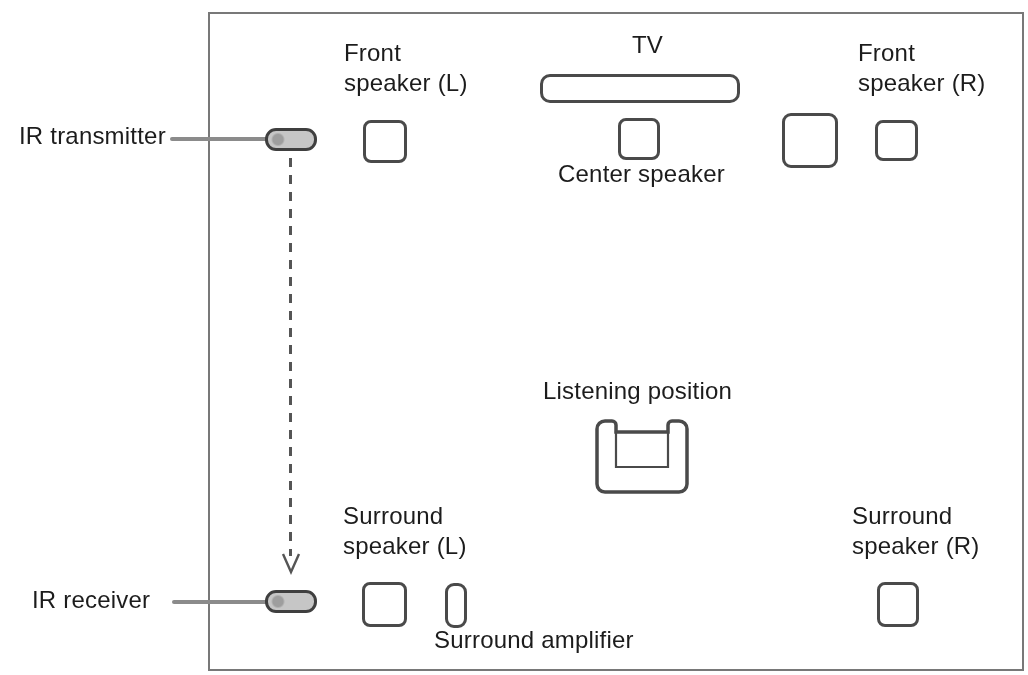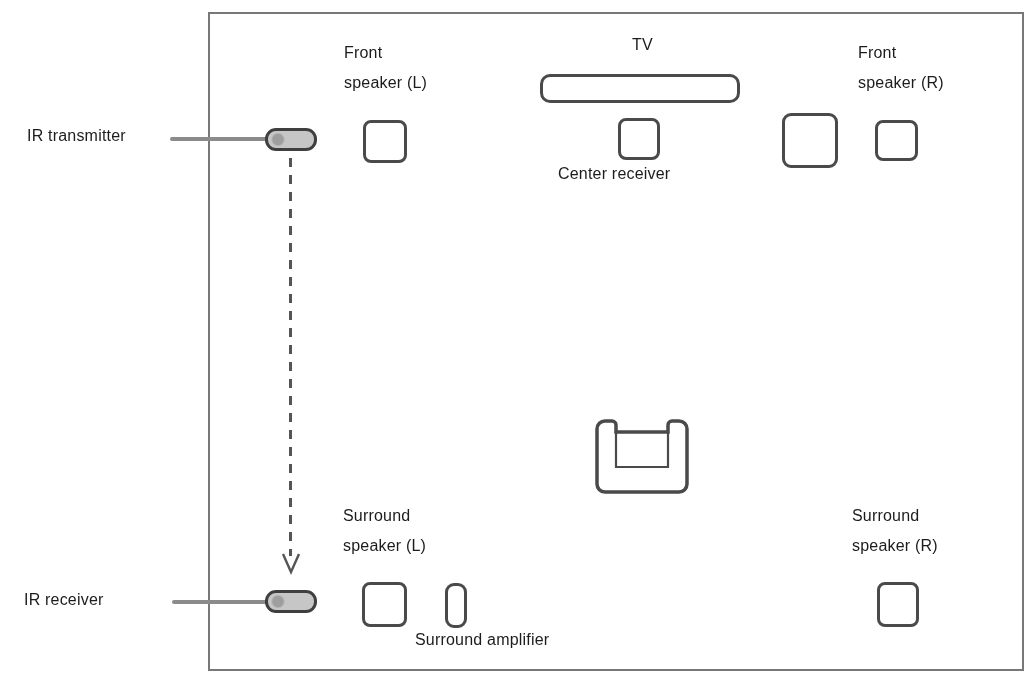--- a/index.html
+++ b/index.html
@@ -5,21 +5,21 @@
   html,body{margin:0;padding:0;background:#ffffff;}
   .canvas{
     position:relative;width:1028px;height:675px;background:#ffffff;overflow:hidden;
     font-family:"Liberation Sans","DejaVu Sans",sans-serif;
   }
   .room{
     position:absolute;left:208px;top:12px;width:816px;height:659px;
     border:2.5px solid #787878;box-sizing:border-box;background:#ffffff;
   }
   .lbl{
-    position:absolute;font-size:16px;line-height:30px;color:#1c1c1c;
+    position:absolute;font-size:24px;line-height:30px;color:#1c1c1c;
     white-space:pre-line;letter-spacing:0.2px;
   }
   .leader{
     position:absolute;height:4px;background:#8b8b8b;border-radius:2px;z-index:3;
   }
   .pill{
     position:absolute;width:52px;height:23px;border:3px solid #3f3f3f;border-radius:11px;
     box-sizing:border-box;z-index:4;
     background:radial-gradient(circle at 10px 50%, #9e9e9e 0 5px, #c6c6c6 7px);
   }
@@ -38,58 +38,59 @@
   .arrowhead{position:absolute;left:280px;top:551px;z-index:2;}
   .chair{position:absolute;left:595px;top:419px;}
 </style>
 </head>
 <body>
 
 <div class="canvas">
 
   <div class="room"></div>
 
-  <div class="lbl" style="left:27px;top:121px">IR transmitter</div>
+  <div class="lbl" style="left:19px;top:121px">IR transmitter</div>
   <div class="leader" style="left:170px;top:137px;width:98px"></div>
   <div class="pill" style="left:265px;top:128px"></div>
 
   <div class="dash-line"></div>
   <svg class="arrowhead" width="22" height="24" viewBox="0 0 22 24">
     <path d="M3 3 L11 21 L19 3" fill="none" stroke="#555555" stroke-width="2.4"></path>
   </svg>
 
-  <div class="lbl" style="left:24px;top:585px">IR receiver</div>
+  <div class="lbl" style="left:32px;top:585px">IR receiver</div>
   <div class="leader" style="left:172px;top:600px;width:96px"></div>
   <div class="pill" style="left:265px;top:590px"></div>
 
   <div class="lbl" style="left:344px;top:38px">Front
 speaker (L)</div>
   <div class="sq" style="left:363px;top:120px;width:44px;height:43px"></div>
 
   <div class="lbl" style="left:632px;top:30px">TV</div>
   <div class="tv"></div>
 
   <div class="sq" style="left:618px;top:118px;width:42px;height:42px"></div>
-  <div class="lbl" style="left:558px;top:159px">Center receiver</div>
+  <div class="lbl" style="left:558px;top:159px">Center speaker</div>
 
   <div class="sq" style="left:782px;top:113px;width:56px;height:55px;border-radius:9px"></div>
 
   <div class="lbl" style="left:858px;top:38px">Front
 speaker (R)</div>
   <div class="sq" style="left:875px;top:120px;width:43px;height:41px"></div>
 
+  <div class="lbl" style="left:543px;top:376px">Listening position</div>
   <svg class="chair" width="94" height="75" viewBox="0 0 94 75">
     <path d="M10 2 H17 A4 4 0 0 1 21 6 V13 H73 V6 A4 4 0 0 1 77 2 H84 A8 8 0 0 1 92 10 V65 A8 8 0 0 1 84 73 H10 A8 8 0 0 1 2 65 V10 A8 8 0 0 1 10 2 Z" fill="#ffffff" stroke="#4a4a4a" stroke-width="3.5"></path>
     <path d="M21 13 H73 V48 H21 Z" fill="none" stroke="#4a4a4a" stroke-width="2.2"></path>
   </svg>
 
   <div class="lbl" style="left:343px;top:501px">Surround
 speaker (L)</div>
   <div class="sq" style="left:362px;top:582px;width:45px;height:45px"></div>
 
   <div class="sq" style="left:445px;top:583px;width:22px;height:45px;border-radius:9px"></div>
-  <div class="lbl" style="left:415px;top:625px">Surround amplifier</div>
+  <div class="lbl" style="left:434px;top:625px">Surround amplifier</div>
 
   <div class="lbl" style="left:852px;top:501px">Surround
 speaker (R)</div>
   <div class="sq" style="left:877px;top:582px;width:42px;height:45px"></div>
 
 </div>
 
 </body></html>

